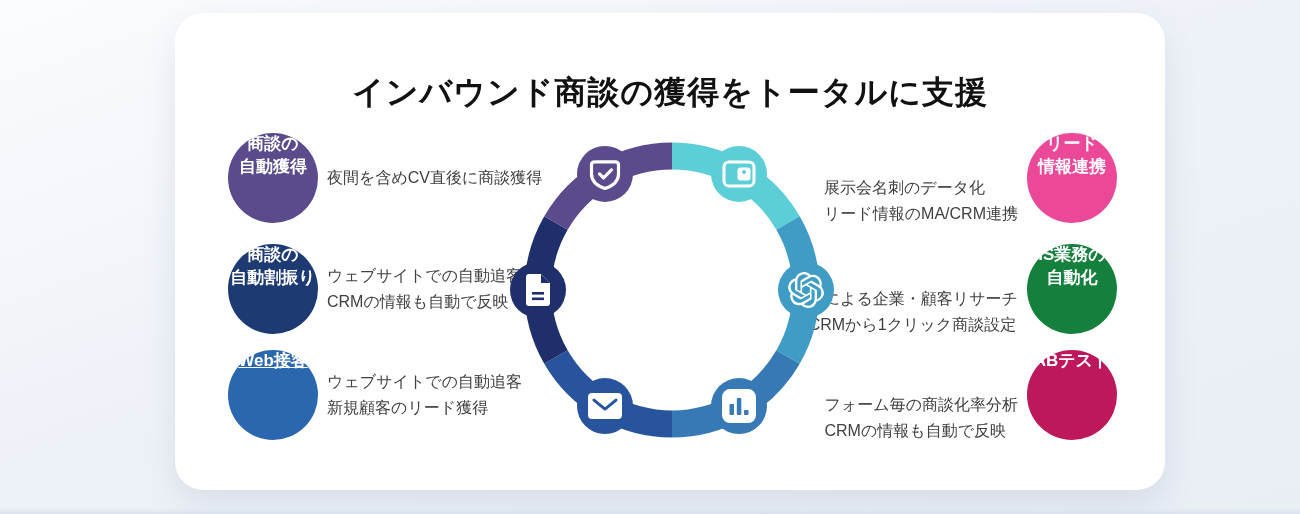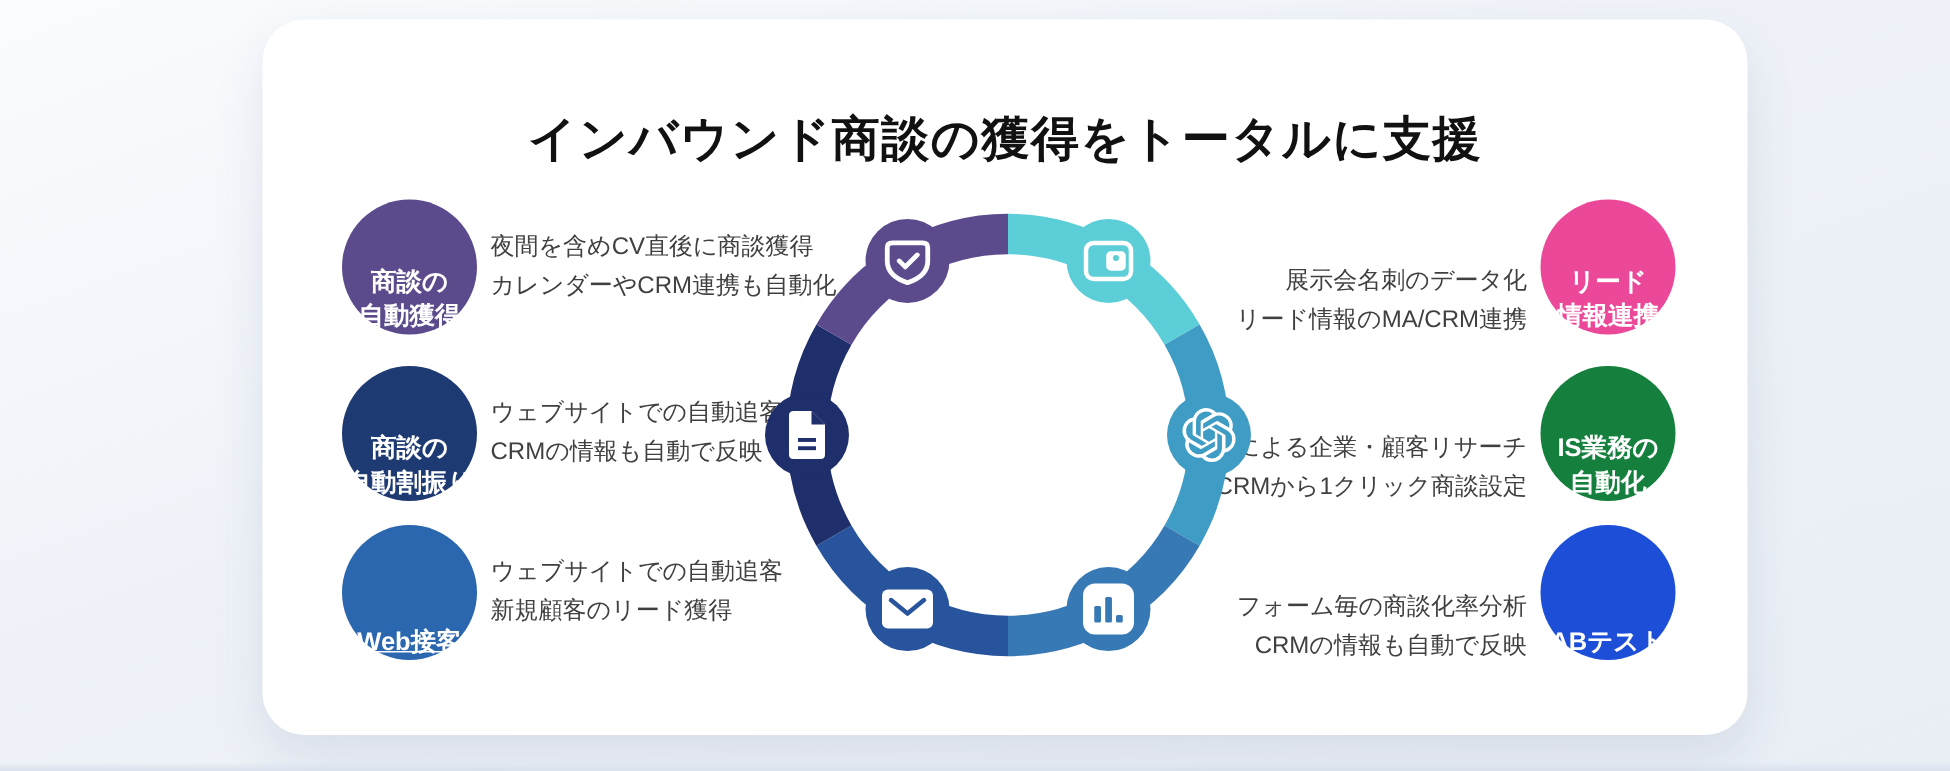--- a/index.html
+++ b/index.html
@@ -17,42 +17,41 @@
   }
   .title{
     position:absolute;top:58px;left:0;width:100%;text-align:center;
     font-size:32px;font-weight:700;color:#111;letter-spacing:1px;
   }
   .feature{position:absolute;display:flex;align-items:center;height:90px;}
   .feature.left{left:53px;gap:9px;}
   .feature.right{right:48px;gap:9px;}
   .badge{
     width:90px;height:90px;border-radius:50%;flex:0 0 90px;
-    display:flex;flex-direction:column;align-items:center;justify-content:flex-end;
+    display:flex;flex-direction:column;align-items:center;justify-content:flex-start;
     color:#fff;font-size:17px;font-weight:700;line-height:1.35;text-align:center;
   }
   .desc{font-size:16px;color:#404040;line-height:26px;white-space:nowrap;}
-  .feature.right .desc{text-align:right;margin-top:45px;}
+  .feature.right .desc{text-align:left;margin-top:45px;}
   .ring{position:absolute;left:317px;top:97px;width:360px;height:360px;}
 </style>
 </head>
 <body>
 
 <div class="card">
 
   <div class="title">インバウンド商談の獲得をトータルに支援</div>
 
   <div class="feature left" style="top:120px">
     <div class="badge" style="background: rgb(92, 75, 140);">
       <div>商談の</div>
       <div>自動獲得</div>
     </div>
     <div class="desc">
       <div>夜間を含めCV直後に商談獲得</div>
-      <div>カレンダーやCRM連携も自動化</div>
     </div>
   </div>
 
   <div class="feature left" style="top:231px">
     <div class="badge" style="background: rgb(30, 58, 114);">
       <div>商談の</div>
       <div>自動割振り</div>
     </div>
     <div class="desc">
       <div>ウェブサイトでの自動追客</div>
@@ -91,21 +90,21 @@
       <div>IS業務の</div>
       <div>自動化</div>
     </div>
   </div>
 
   <div class="feature right" style="top:337px">
     <div class="desc">
       <div>フォーム毎の商談化率分析</div>
       <div>CRMの情報も自動で反映</div>
     </div>
-    <div class="badge" style="background: #1d4ed8;">
+    <div class="badge" style="background: #be185d;">
       <div>ABテスト</div>
       <div></div>
     </div>
   </div>
 
   <svg class="ring" viewBox="0 0 360 360">
 
     <path d="M 180 46 A 134 134 0 0 1 296.05 113" fill="none" stroke-width="27" stroke="#5CCED8"></path>
     <path d="M 296.05 113 A 134 134 0 0 1 296.05 247" fill="none" stroke-width="27" stroke="#3F9CC4"></path>
     <path d="M 296.05 247 A 134 134 0 0 1 180 314" fill="none" stroke-width="27" stroke="#3779B5"></path>

